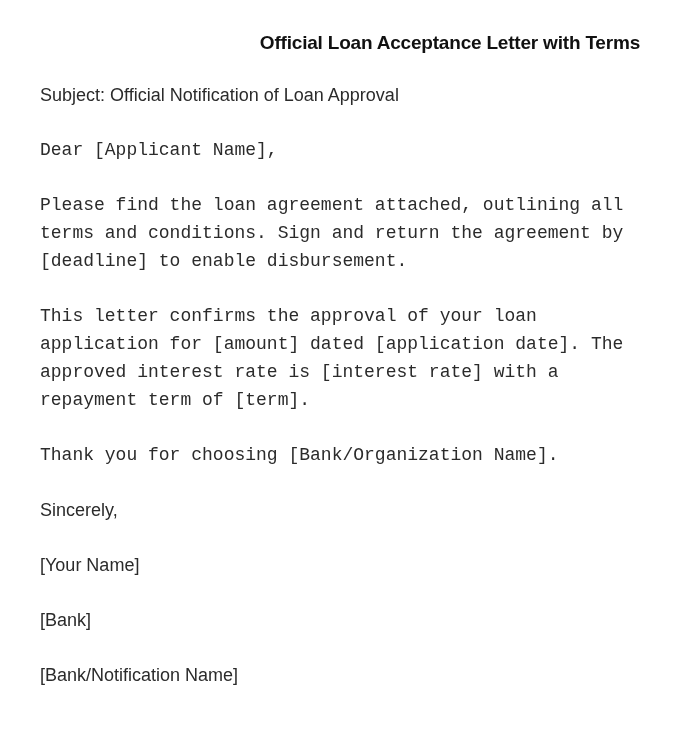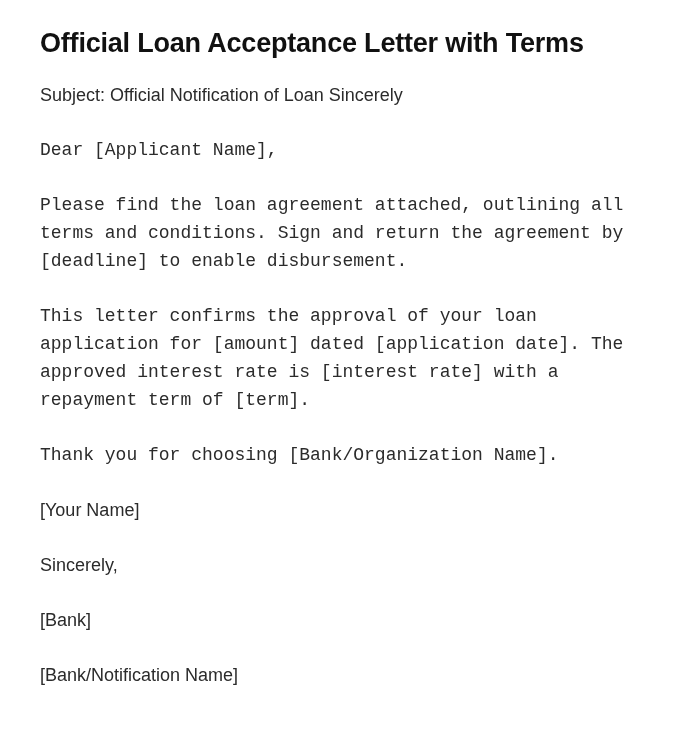--- a/index.html
+++ b/index.html
@@ -17,26 +17,27 @@
   }
   .page {
     box-sizing: border-box;
     width: 700px;
     height: 731px;
     padding: 26px 60px 0 40px;
     background: #ffffff;
   }
   .doc-title {
     margin: 0 0 0 0;
-    font-size: 27px;
+    font-size: 19px;
     line-height: 34px;
     font-weight: bold;
     letter-spacing: -0.2px;
     color: #111111;
     font-family: "Liberation Sans", sans-serif;
+    text-align: right;
   }
   .subject-line {
     margin: 21px 0 0 0;
     font-size: 18px;
     line-height: 28px;
     color: #2b2b2b;
     font-weight: normal;
   }
   .body-block {
     margin: 0;
@@ -60,39 +61,39 @@
     font-weight: normal;
   }
 </style>
 </head>
 <body>
 
 <div class="page">
 
   <h1 class="doc-title">Official Loan Acceptance Letter with Terms</h1>
 
-  <p class="subject-line">Subject: Official Notification of Loan Sincerely</p>
+  <p class="subject-line">Subject: Official Notification of Loan Approval</p>
 
   <div class="body-block">
 
     <p class="para">Dear [Applicant Name],</p>
 
     <p class="para">Please find the loan agreement attached, outlining all terms and conditions. Sign and return the agreement by [deadline] to enable disbursement.</p>
 
     <p class="para">This letter confirms the approval of your loan application for [amount] dated [application date]. The approved interest rate is [interest rate] with a repayment term of [term].</p>
 
     <p class="para">Thank you for choosing [Bank/Organization Name].</p>
 
   </div>
 
   <div class="signature-block">
 
+    <p class="sig-line">Sincerely,</p>
+
     <p class="sig-line">[Your Name]</p>
-
-    <p class="sig-line">Sincerely,</p>
 
     <p class="sig-line">[Bank]</p>
 
     <p class="sig-line">[Bank/Notification Name]</p>
 
   </div>
 
 </div>
 
 </body></html>

